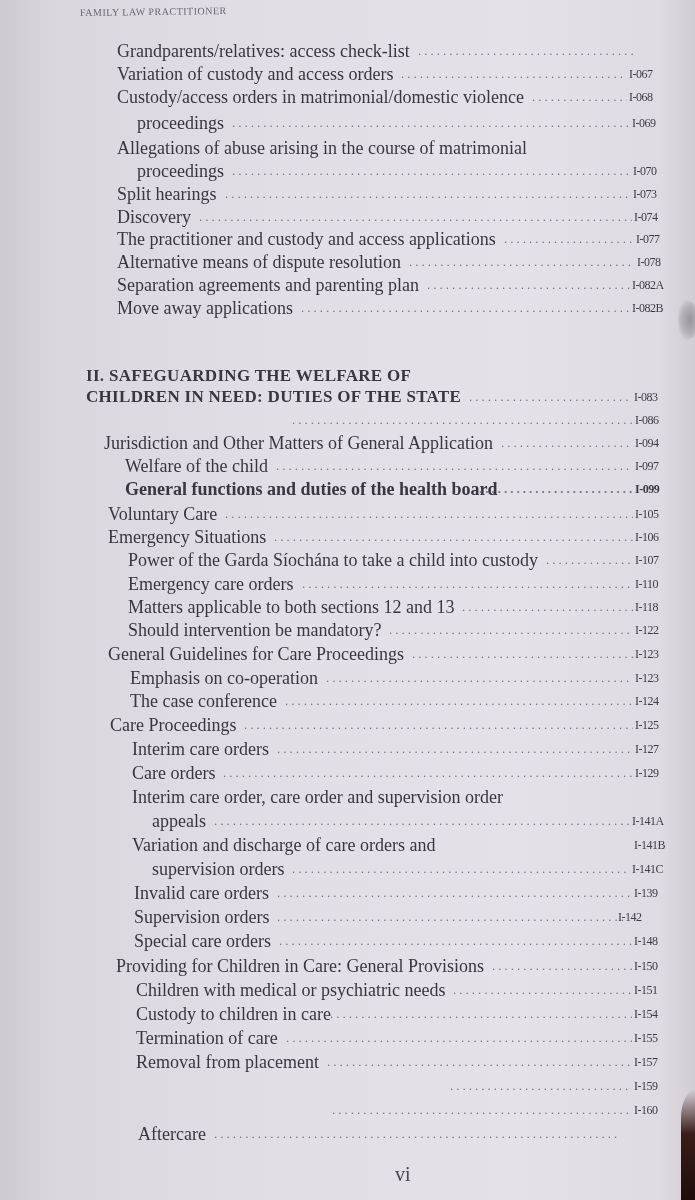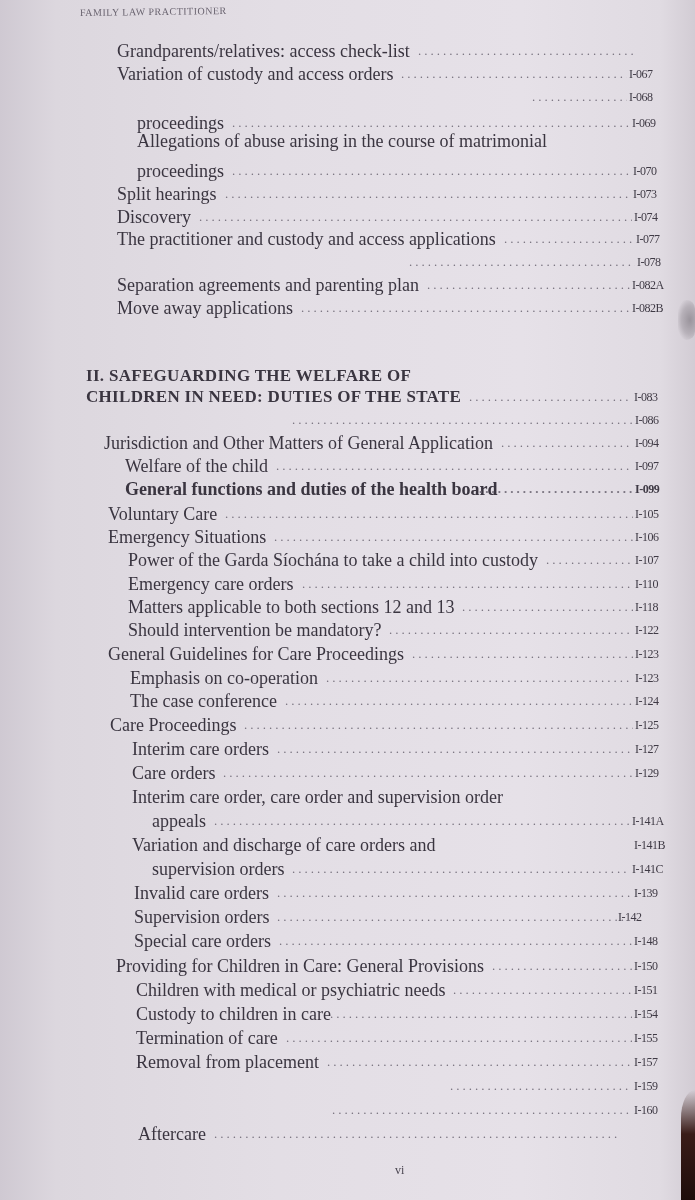--- a/index.html
+++ b/index.html
@@ -25,21 +25,21 @@
     position: absolute; top: 0; height: 22px; overflow: hidden;
     color: #7a7480; letter-spacing: 3px; font-size: 13px;
   }
   .row .page {
     position: absolute; font-size: 12px; color: #3f3a45;
     letter-spacing: -0.5px;
   }
   .heading { font-weight: bold; letter-spacing: 0.3px; font-size: 17px; }
   .folio {
     position: absolute; left: 395px; top: 1163px;
-    font-size: 12px; color: #4a4550;
+    font-size: 20px; color: #4a4550;
   }
   .corner {
     position: absolute; right: 0; bottom: 0; width: 14px; height: 110px;
     background: linear-gradient(180deg, rgba(40,20,20,0) 0%, #3a1c18 40%, #1e0d0b 100%);
     border-top-left-radius: 30px 60px;
   }
   .edge-mark {
     position: absolute; left: 678px; top: 300px; width: 17px; height: 40px;
     background: radial-gradient(ellipse at 70% 50%, #9a949c 0%, #b7b1b9 50%, rgba(200,195,202,0) 80%);
     border-radius: 10px;
@@ -55,29 +55,30 @@
       <div class="row" style="top: 40px;">
         <span class="label" style="left: 117px;">Grandparents/relatives: access check-list</span>
         <span class="dots" style="left: 418px; width: 218px;">.........................................</span>
       </div>
       <div class="row" style="top: 63px;">
         <span class="label" style="left: 117px;">Variation of custody and access orders</span>
         <span class="page" style="left: 629px;">I-067</span>
         <span class="dots" style="left: 401px; width: 226px;">..........................................</span>
       </div>
       <div class="row" style="top: 86px;">
+        <span class="label" style="left: 117px;">Custody/access orders in matrimonial/domestic violence</span>
         <span class="page" style="left: 629px;">I-068</span>
         <span class="dots" style="left: 532px; width: 95px;">....................</span>
       </div>
       <div class="row" style="top: 112px;">
         <span class="label" style="left: 137px;">proceedings</span>
         <span class="page" style="left: 632px;">I-069</span>
         <span class="dots" style="left: 232px; width: 398px;">.......................................................................</span>
       </div>
-      <div class="row" style="top: 130px; margin-left: 20px;">
+      <div class="row" style="top: 137px;">
         <span class="label" style="left: 117px;">Allegations of abuse arising in the course of matrimonial</span>
       </div>
       <div class="row" style="top: 160px;">
         <span class="label" style="left: 137px;">proceedings</span>
         <span class="page" style="left: 633px;">I-070</span>
         <span class="dots" style="left: 232px; width: 399px;">.......................................................................</span>
       </div>
       <div class="row" style="top: 183px;">
         <span class="label" style="left: 117px;">Split hearings</span>
         <span class="page" style="left: 633px;">I-073</span>
@@ -87,20 +88,21 @@
         <span class="label" style="left: 117px;">Discovery</span>
         <span class="page" style="left: 634px;">I-074</span>
         <span class="dots" style="left: 199px; width: 433px;">.............................................................................</span>
       </div>
       <div class="row" style="top: 228px;">
         <span class="label" style="left: 117px;">The practitioner and custody and access applications</span>
         <span class="page" style="left: 636px;">I-077</span>
         <span class="dots" style="left: 504px; width: 130px;">..........................</span>
       </div>
       <div class="row" style="top: 251px;">
+        <span class="label" style="left: 117px;">Alternative means of dispute resolution</span>
         <span class="page" style="left: 637px;">I-078</span>
         <span class="dots" style="left: 409px; width: 226px;">..........................................</span>
       </div>
       <div class="row" style="top: 274px;">
         <span class="label" style="left: 117px;">Separation agreements and parenting plan</span>
         <span class="page" style="left: 632px;">I-082A</span>
         <span class="dots" style="left: 427px; width: 203px;">......................................</span>
       </div>
       <div class="row" style="top: 297px;">
         <span class="label" style="left: 117px;">Move away applications</span>

